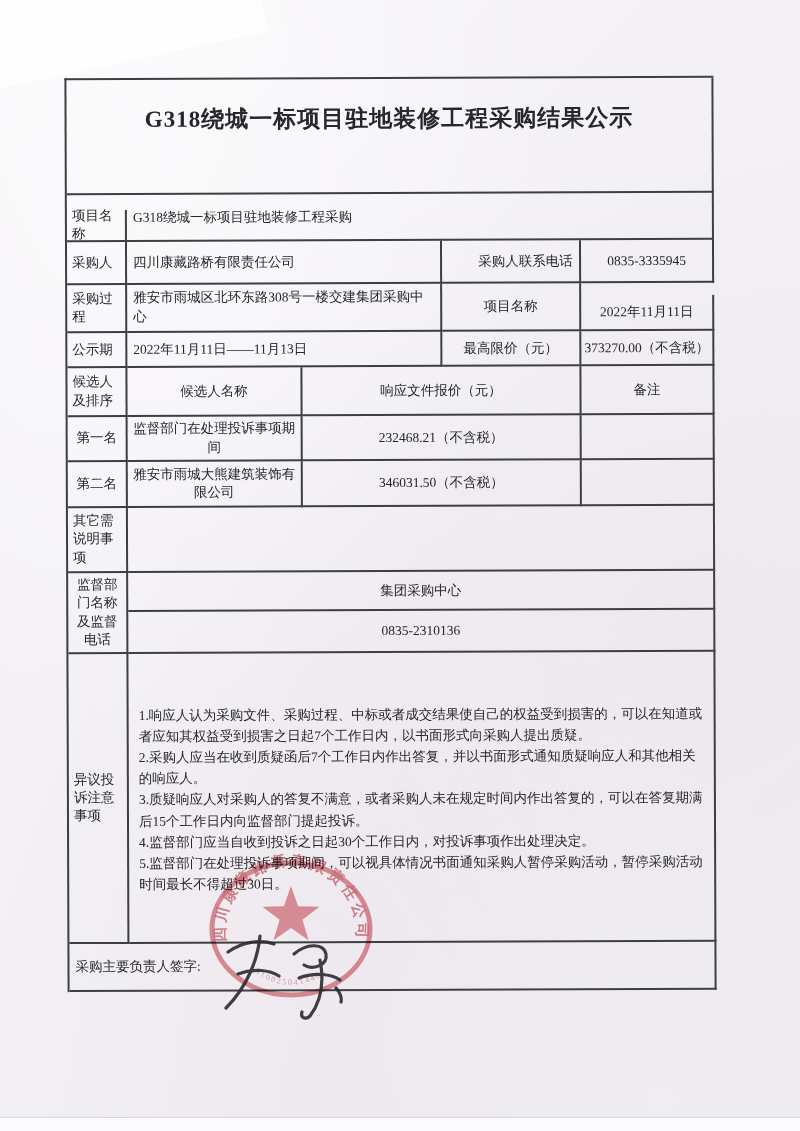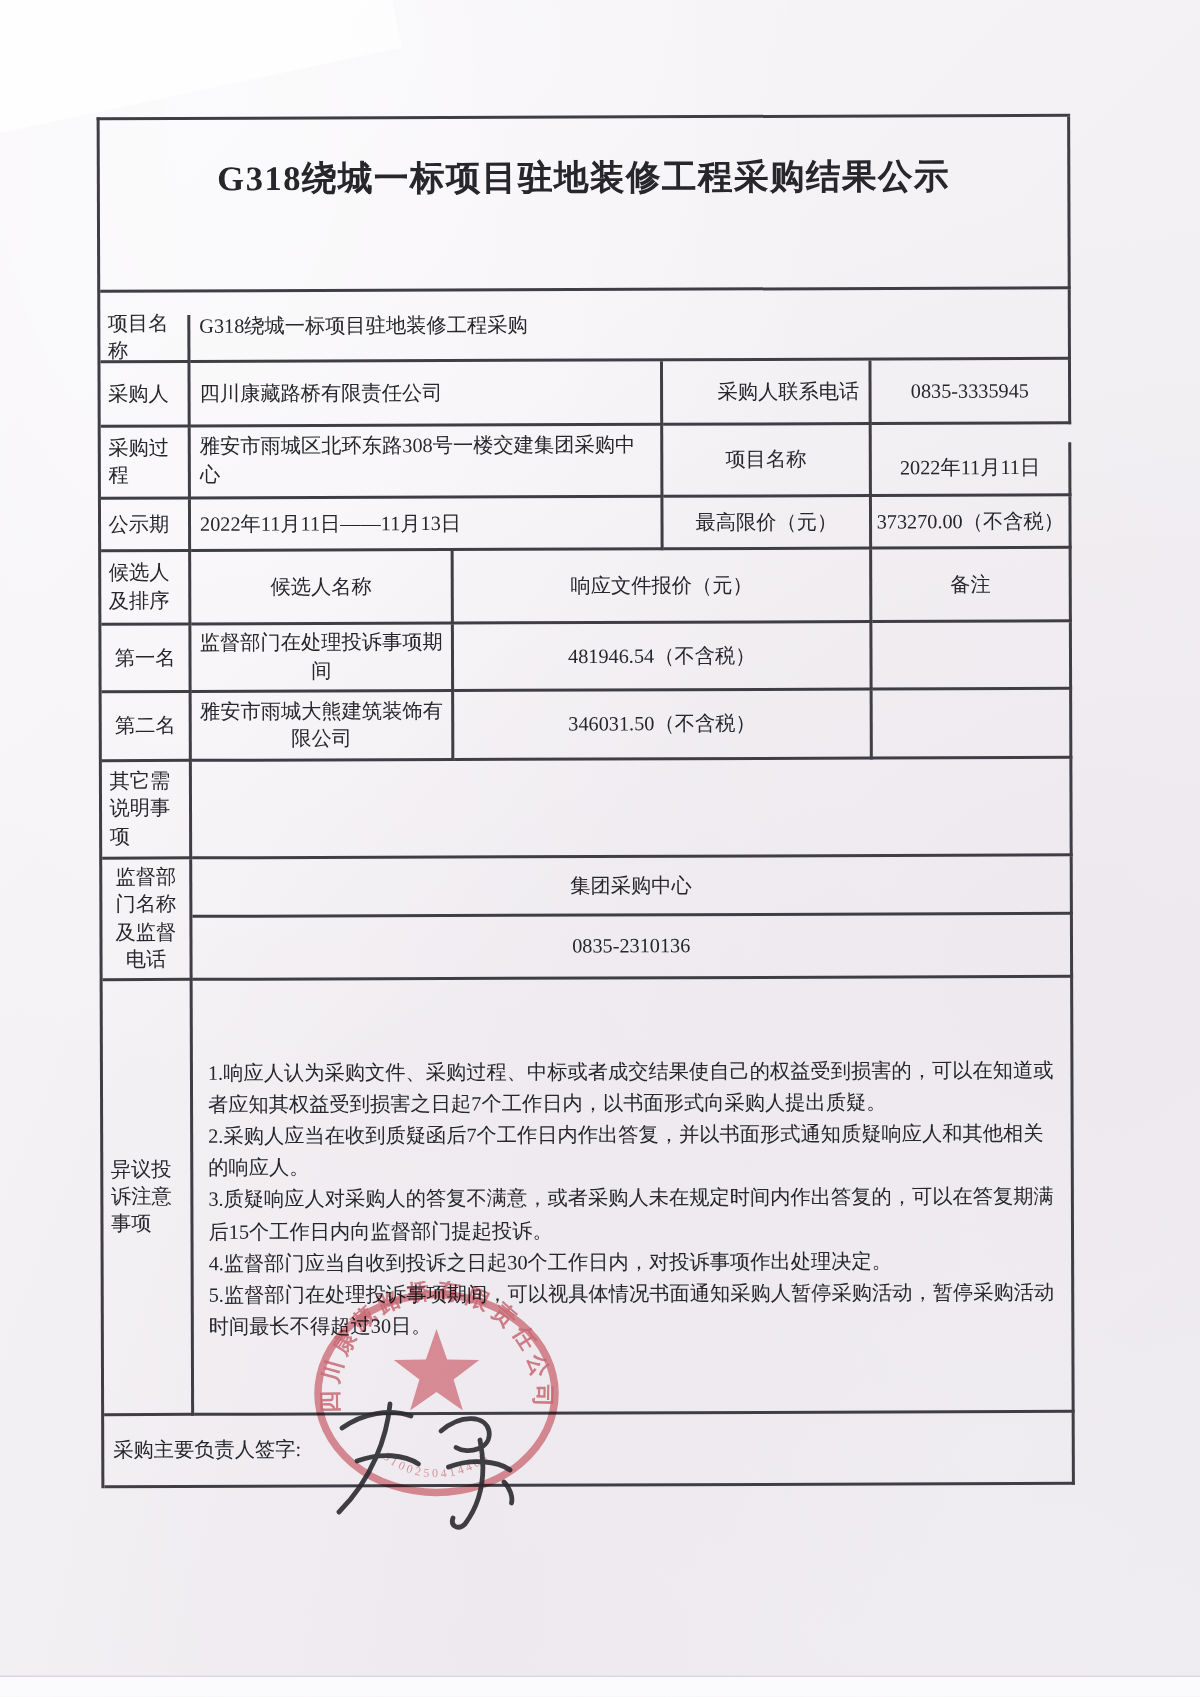--- a/index.html
+++ b/index.html
@@ -100,23 +100,23 @@
   <div class="c lab" style="grid-column:1;grid-row:5;">公示期</div>
   <div class="c" style="grid-column:2/4;grid-row:5;">2022年11月11日——11月13日</div>
   <div class="c ctr" style="grid-column:4;grid-row:5;">最高限价（元）</div>
   <div class="c ctr" style="grid-column:5;grid-row:5;padding:2px 2px;">373270.00（不含税）</div>
 
   <div class="c lab wrapname" style="grid-column:1;grid-row:6;">候选人及排序</div>
   <div class="c ctr" style="grid-column:2;grid-row:6;">候选人名称</div>
   <div class="c ctr" style="grid-column:5;grid-row:6;">备注</div>
   <div class="c ctr" style="grid-column:3/5;grid-row:6;">响应文件报价（元）</div>
 
-  <div class="c ctr" style="grid-column:1;grid-row:7;">第一名</div>
+  <div class="c ctr" style="grid-column:1;grid-row:7;font-family:Liberation Mono, monospace;">第一名</div>
   <div class="c ctr wrapname" style="grid-column:2;grid-row:7;padding:2px 3px;">监督部门在处理投诉事项期间</div>
-  <div class="c ctr" style="grid-column:3/5;grid-row:7;">481946.54（不含税）</div>
+  <div class="c ctr" style="grid-column:3/5;grid-row:7;">232468.21（不含税）</div>
   <div class="c ctr" style="grid-column:5;grid-row:7;"></div>
 
   <div class="c ctr" style="grid-column:1;grid-row:8;">第二名</div>
   <div class="c ctr wrapname" style="grid-column:2;grid-row:8;padding:2px 3px;">雅安市雨城大熊建筑装饰有限公司</div>
   <div class="c ctr" style="grid-column:3/5;grid-row:8;">346031.50（不含税）</div>
   <div class="c ctr" style="grid-column:5;grid-row:8;"></div>
 
   <div class="c lab wrapname" style="grid-column:1;grid-row:9;align-items:center;">其它需说明事项</div>
   <div class="c" style="grid-column:2/6;grid-row:9;"></div>
 

